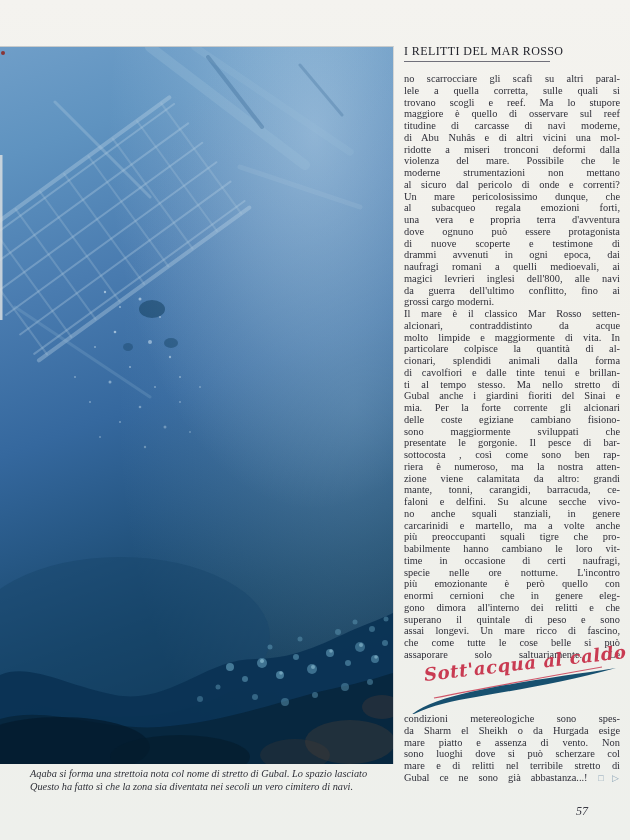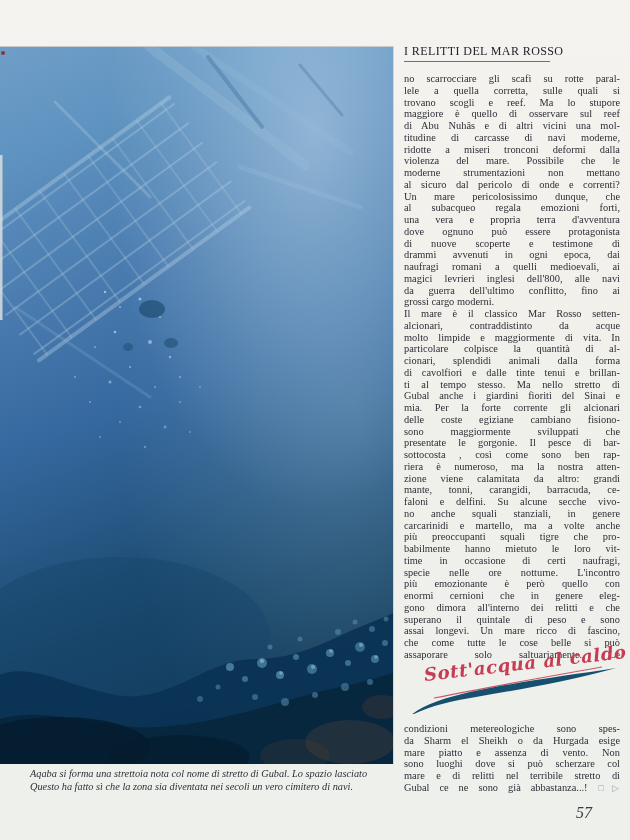--- a/index.html
+++ b/index.html
@@ -23,38 +23,38 @@
   .col-header h1{
     margin:0;font-size:12px;font-weight:normal;letter-spacing:.4px;
     color:#23242c;font-family:"Liberation Serif",serif;white-space:nowrap;
   }
   .rule{position:absolute;left:0;top:17px;width:146px;height:1px;background:#70707a;}
   .body-text{
     position:absolute;left:0;width:216px;
     font-size:10.4px;color:#2e2e38;
   }
   #article-lines{top:73px;}
-  #closing-lines{top:713px;margin-top:10px;}
+  #closing-lines{top:713px;}
   .tline{
     height:11.75px;line-height:11.75px;
     text-align:justify;text-align-last:justify;white-space:nowrap;overflow:visible;
   }
   .tline.noj{text-align-last:left;}
   .end-marker{color:#8fa6b8;font-size:9px;letter-spacing:1px;}
   .logo{position:absolute;left:0;top:658px;width:222px;height:56px;}
   .logo-text{
     position:absolute;left:20px;top:6px;
     transform:rotate(-6.5deg);transform-origin:left center;
     font-family:"DejaVu Serif",serif;font-style:italic;font-weight:bold;
     font-size:18px;letter-spacing:.6px;color:#c93b52;white-space:nowrap;
   }
   .swoosh{position:absolute;left:0;top:0;width:222px;height:56px;}
   .pagenum{
     position:absolute;left:172px;top:804px;
-    font-size:16px;font-style:italic;color:#3a3a44;
+    font-size:12px;font-style:italic;color:#3a3a44;
   }
 </style>
 </head>
 <body>
 
 <div class="page">
 
   <div class="photo">
     <svg viewBox="0 0 393 717" preserveAspectRatio="none">
       <defs>
@@ -206,26 +206,26 @@
     <div>Questo ha fatto sì che la zona sia diventata nei secoli un vero cimitero di navi.</div>
   </div>
 
   <div class="column">
     <div class="col-header">
       <h1>I RELITTI DEL MAR ROSSO</h1>
       <div class="rule"></div>
     </div>
 
     <div class="body-text" id="article-lines">
-        <div class="tline">no scarrocciare gli scafi su rotte paral-</div>
+        <div class="tline">no scarrocciare gli scafi su altri paral-</div>
         <div class="tline">lele a quella corretta, sulle quali si</div>
         <div class="tline">trovano scogli e reef. Ma lo stupore</div>
         <div class="tline">maggiore è quello di osservare sul reef</div>
+        <div class="tline">titudine di carcasse di navi moderne,</div>
         <div class="tline">di Abu Nuhâs e di altri vicini una mol-</div>
-        <div class="tline">titudine di carcasse di navi moderne,</div>
         <div class="tline">ridotte a miseri tronconi deformi dalla</div>
         <div class="tline">violenza del mare. Possibile che le</div>
         <div class="tline">moderne strumentazioni non mettano</div>
         <div class="tline">al sicuro dal pericolo di onde e correnti?</div>
         <div class="tline">Un mare pericolosissimo dunque, che</div>
         <div class="tline">al subacqueo regala emozioni forti,</div>
         <div class="tline">una vera e propria terra d'avventura</div>
         <div class="tline">dove ognuno può essere protagonista</div>
         <div class="tline">di nuove scoperte e testimone di</div>
         <div class="tline">drammi avvenuti in ogni epoca, dai</div>
@@ -246,21 +246,21 @@
         <div class="tline">sono maggiormente sviluppati che</div>
         <div class="tline">presentate le gorgonie. Il pesce di bar-</div>
         <div class="tline">sottocosta , così come sono ben rap-</div>
         <div class="tline">riera è numeroso, ma la nostra atten-</div>
         <div class="tline">zione viene calamitata da altro: grandi</div>
         <div class="tline">mante, tonni, carangidi, barracuda, ce-</div>
         <div class="tline">faloni e delfini. Su alcune secche vivo-</div>
         <div class="tline">no anche squali stanziali, in genere</div>
         <div class="tline">carcarinidi e martello, ma a volte anche</div>
         <div class="tline">più preoccupanti squali tigre che pro-</div>
-        <div class="tline">babilmente hanno mietuto le loro vit-</div>
+        <div class="tline">babilmente hanno cambiano le loro vit-</div>
         <div class="tline">time in occasione di certi naufragi,</div>
         <div class="tline">specie nelle ore notturne. L'incontro</div>
         <div class="tline">più emozionante è però quello con</div>
         <div class="tline">enormi cernioni che in genere eleg-</div>
         <div class="tline">gono dimora all'interno dei relitti e che</div>
         <div class="tline">superano il quintale di peso e sono</div>
         <div class="tline">assai longevi. Un mare ricco di fascino,</div>
         <div class="tline">che come tutte le cose belle si può</div>
         <div class="tline">assaporare solo saltuariamente. Le</div>
       </div>

